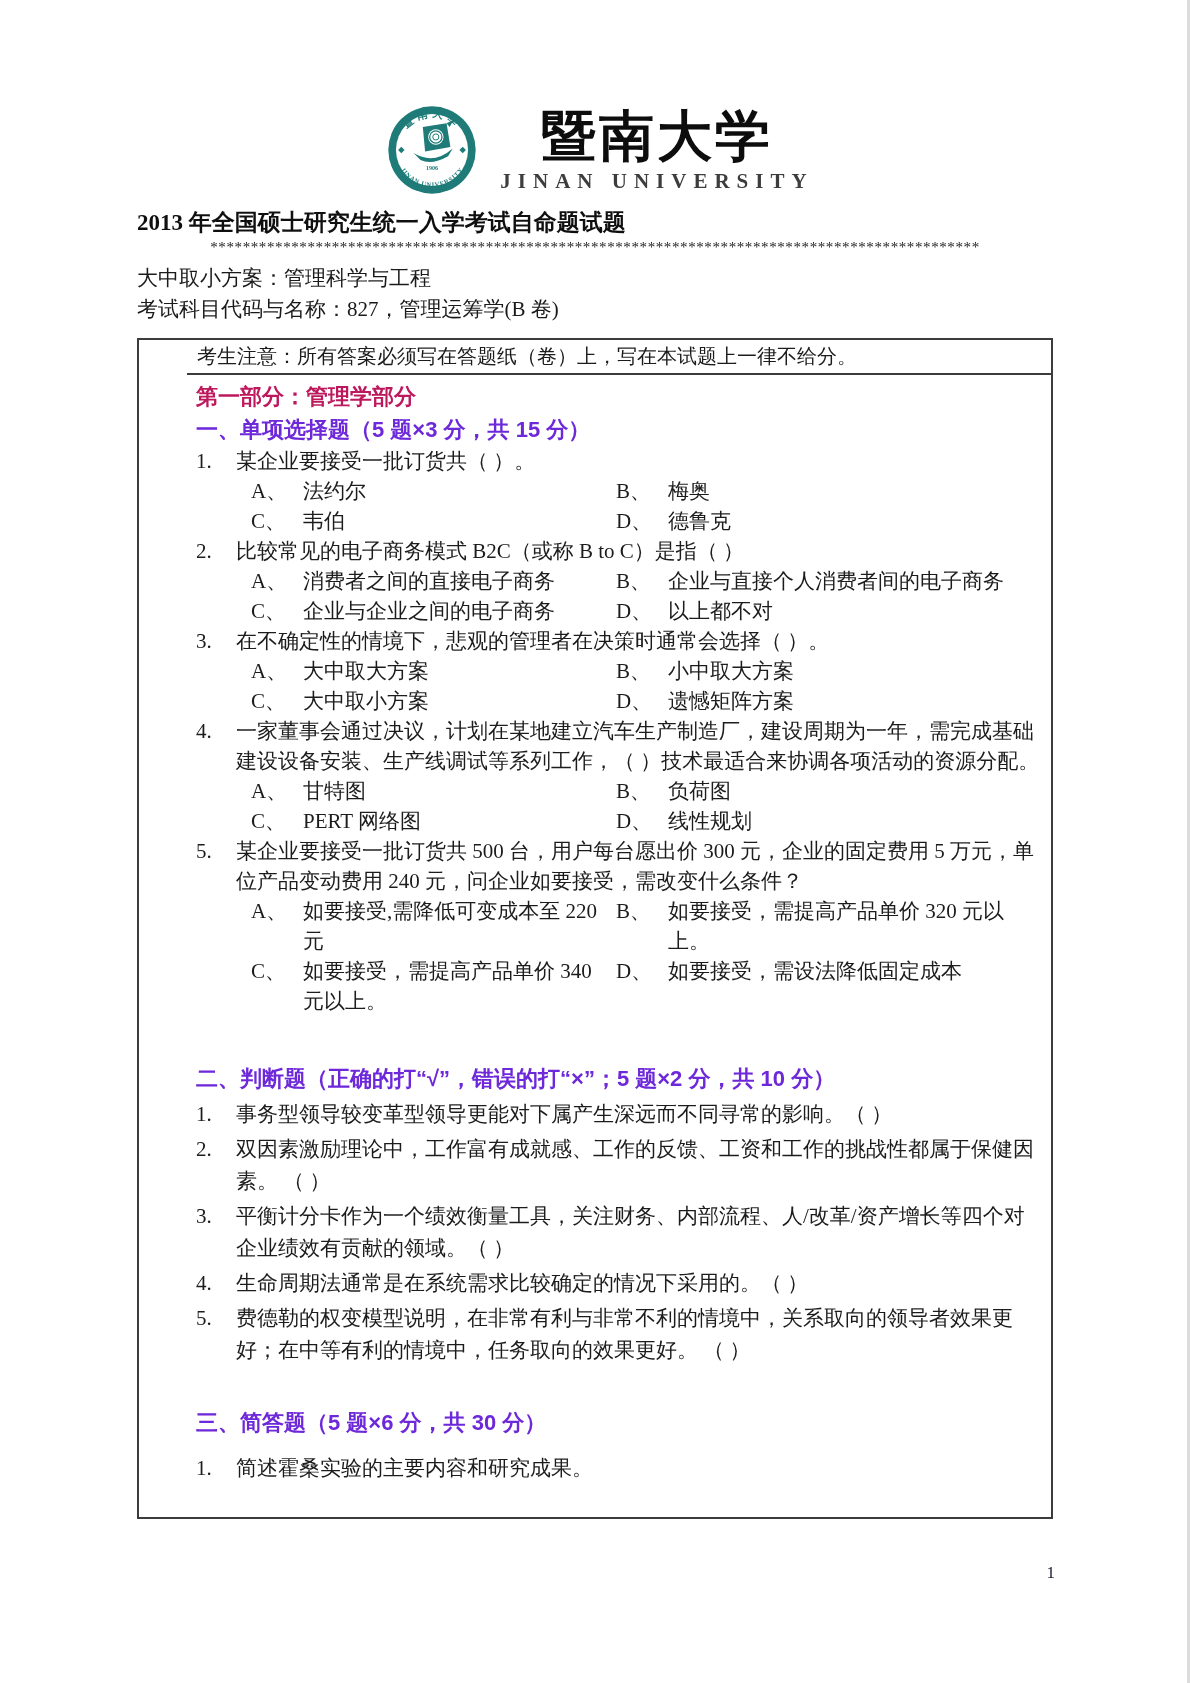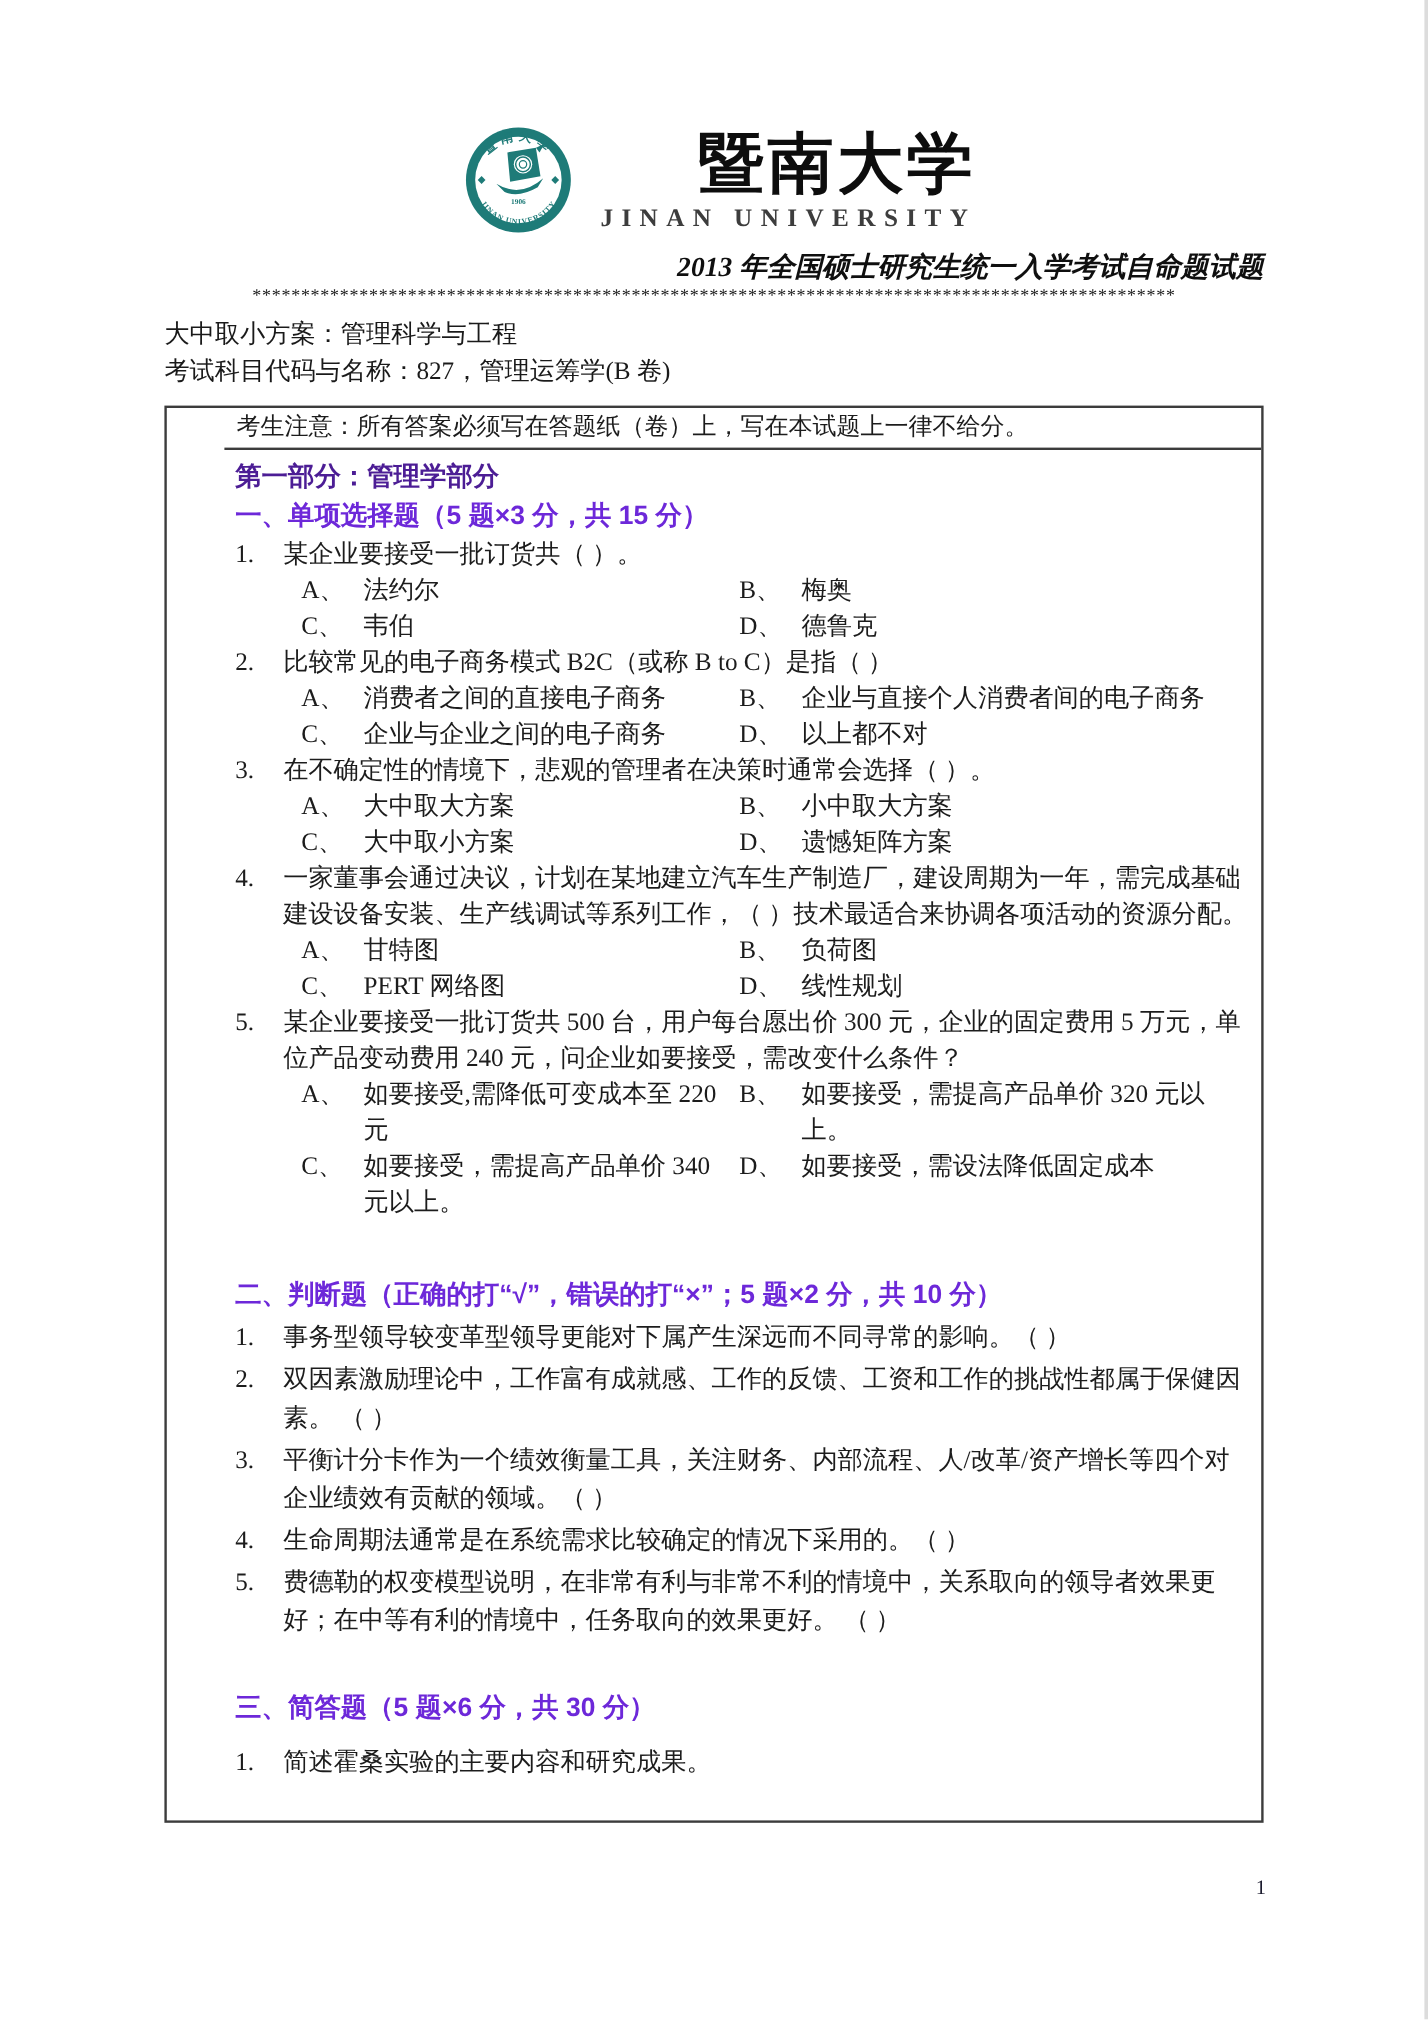--- a/index.html
+++ b/index.html
@@ -23,46 +23,45 @@
   
   .brand-row {
     margin-top: 104px;
     display: flex;
     justify-content: center;
     align-items: center;
     gap: 22px;
     margin-left: 10px;
   }
   .seal-wrap { width: 92px; height: 92px; flex-shrink: 0; }
-  .brand-text { text-align: right; }
+  .brand-text { text-align: center; }
   .brand-cn {
     font-size: 55px;
     font-weight: 900;
     letter-spacing: 3px;
     color: #0d0d0d;
     line-height: 62px;
     font-family: "Liberation Serif", "DejaVu Serif", serif;
   }
   .brand-en {
     font-size: 21px;
     font-weight: bold;
     letter-spacing: 7px;
     color: #3d3d3d;
     line-height: 26px;
     font-family: "Liberation Serif", "DejaVu Serif", serif;
   }
   .exam-title {
     margin-top: 12px;
-    text-align: right;
+    text-align: left;
     font-size: 23px;
     font-weight: bold;
     color: #0f0f0f;
     line-height: 30px;
     font-family: "Liberation Serif", "DejaVu Serif", serif;
-    font-style: italic;
   }
   .stars {
     margin-top: 1px;
     text-align: center;
     font-size: 15px;
     letter-spacing: 0.6px;
     white-space: nowrap;
     overflow: hidden;
     color: #222;
   }
@@ -83,21 +82,21 @@
   }
   .main {
     padding: 5px 9px 10px 9px;
     height: 1142px;
   }
   .part-title {
     font-size: 22px;
     font-weight: bold;
     line-height: 33px;
     font-family: "Liberation Sans", "DejaVu Sans", sans-serif;
-    color: #4c1d95;
+    color: #be185d;
   }
   .sec-title {
     font-size: 22px;
     font-weight: bold;
     line-height: 33px;
     font-family: "Liberation Sans", "DejaVu Sans", sans-serif;
     color: #6d28d9;
   }
   .sec-title.judgment { margin-top: 46px; }
   .sec-title.short { margin-top: 40px; }

